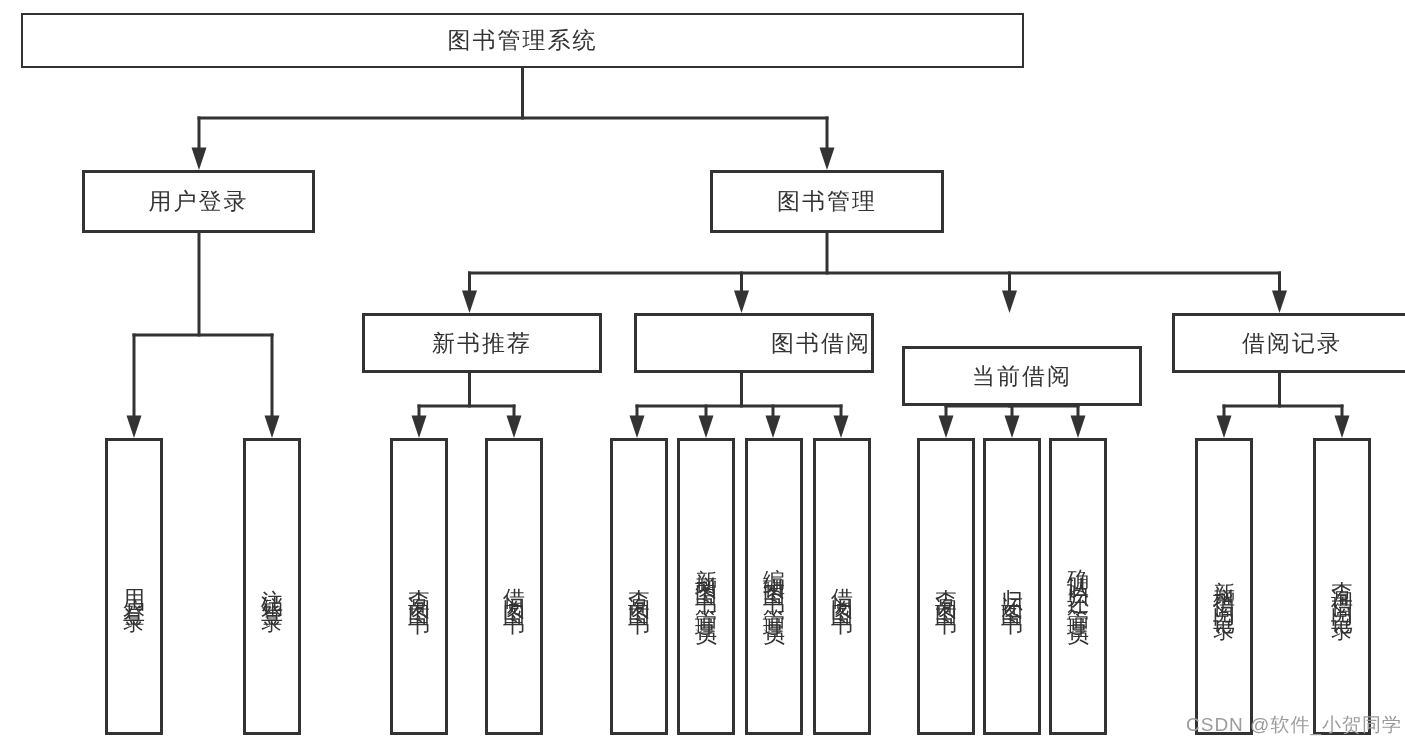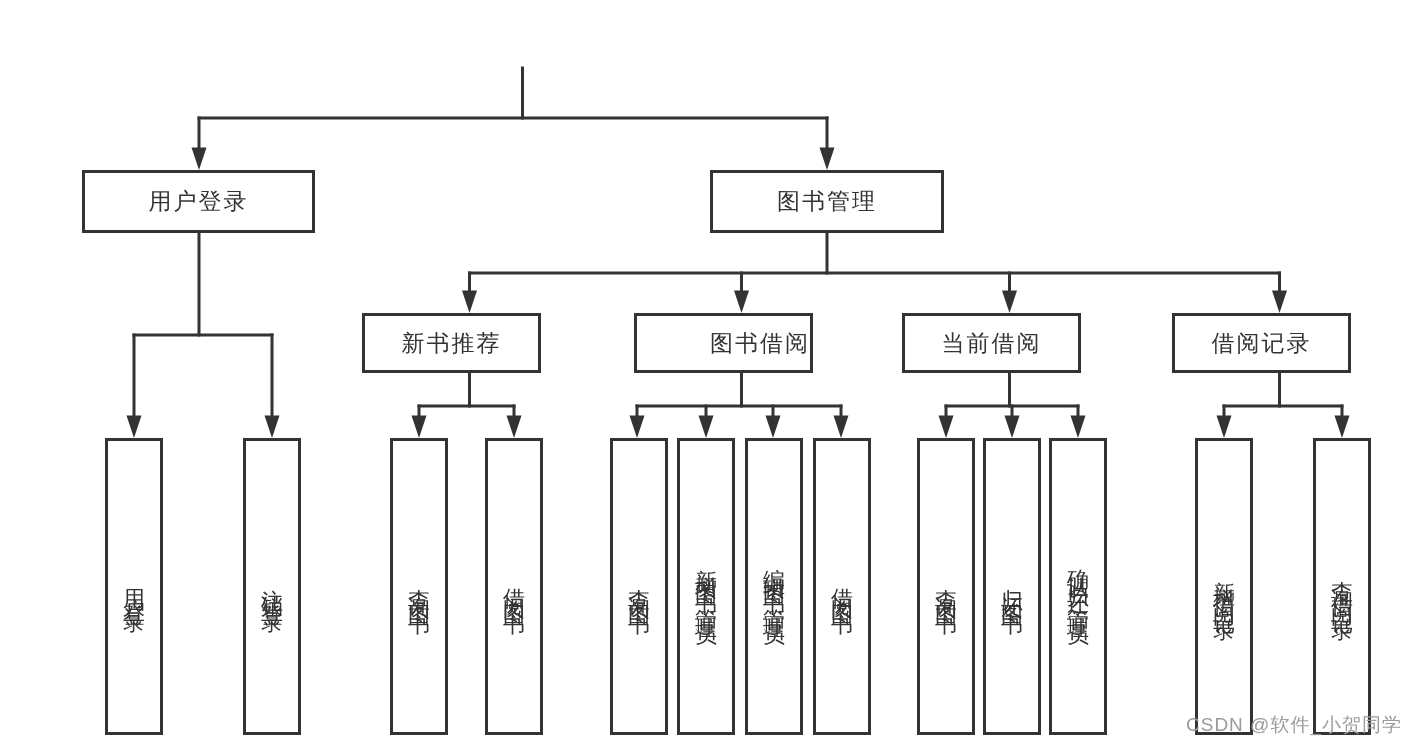--- a/index.html
+++ b/index.html
@@ -42,21 +42,21 @@
     font-size:23px;
     letter-spacing:2px;
     white-space:nowrap;
     color:var(--text);
   }
   .root{
     left:21px;top:13px;width:1003px;height:55px;
     border-width:2px;
   }
   .lvl2{top:170px;height:63px;}
-  .lvl3{top:313px;height:60px;width:179px;}
+  .lvl3{top:313px;height:60px;width:240px;}
   .leaf{top:438px;height:297px;width:58px;}
   .vlabel{
     writing-mode:vertical-rl;
     text-orientation:mixed;
     font-size:22px;
     letter-spacing:8px;
     line-height:1;
     color:var(--text);
     white-space:nowrap;
   }
@@ -144,35 +144,38 @@
     <g>
       <line x1="1279.5" y1="373" x2="1279.5" y2="406"></line>
       <line x1="1224" y1="406" x2="1342" y2="406"></line>
       <line x1="1224" y1="406" x2="1224" y2="424"></line>
       <polygon points="1216.5,415.5 1231.5,415.5 1224,438"></polygon>
       <line x1="1342" y1="406" x2="1342" y2="424"></line>
       <polygon points="1334.5,415.5 1349.5,415.5 1342,438"></polygon>
     </g>
   </svg>
 
+  <div class="box root">
+    <span class="hlabel">图书管理系统</span>
+  </div>
 
   <div class="box lvl2" style="left:82px;width:233px;">
     <span class="hlabel">用户登录</span>
   </div>
   <div class="box lvl2" style="left:710px;width:234px;text-align:center;">
     <span class="hlabel">图书管理</span>
   </div>
 
   <div class="box lvl3" style="left:362px;">
     <span class="hlabel">新书推荐</span>
   </div>
   <div class="box lvl3" style="left:634px;justify-content:flex-end;">
     <span class="hlabel">图书借阅</span>
   </div>
-  <div class="box lvl3" style="left:902px;">
+  <div class="box lvl3" style="left:902px;margin-top:33px;">
     <span class="hlabel">当前借阅</span>
   </div>
   <div class="box lvl3" style="left:1172px;">
     <span class="hlabel">借阅记录</span>
   </div>
 
   <div class="box leaf" style="left:105px;">
     <span class="vlabel">用户登录</span>
   </div>
   <div class="box leaf" style="left:243px;">

